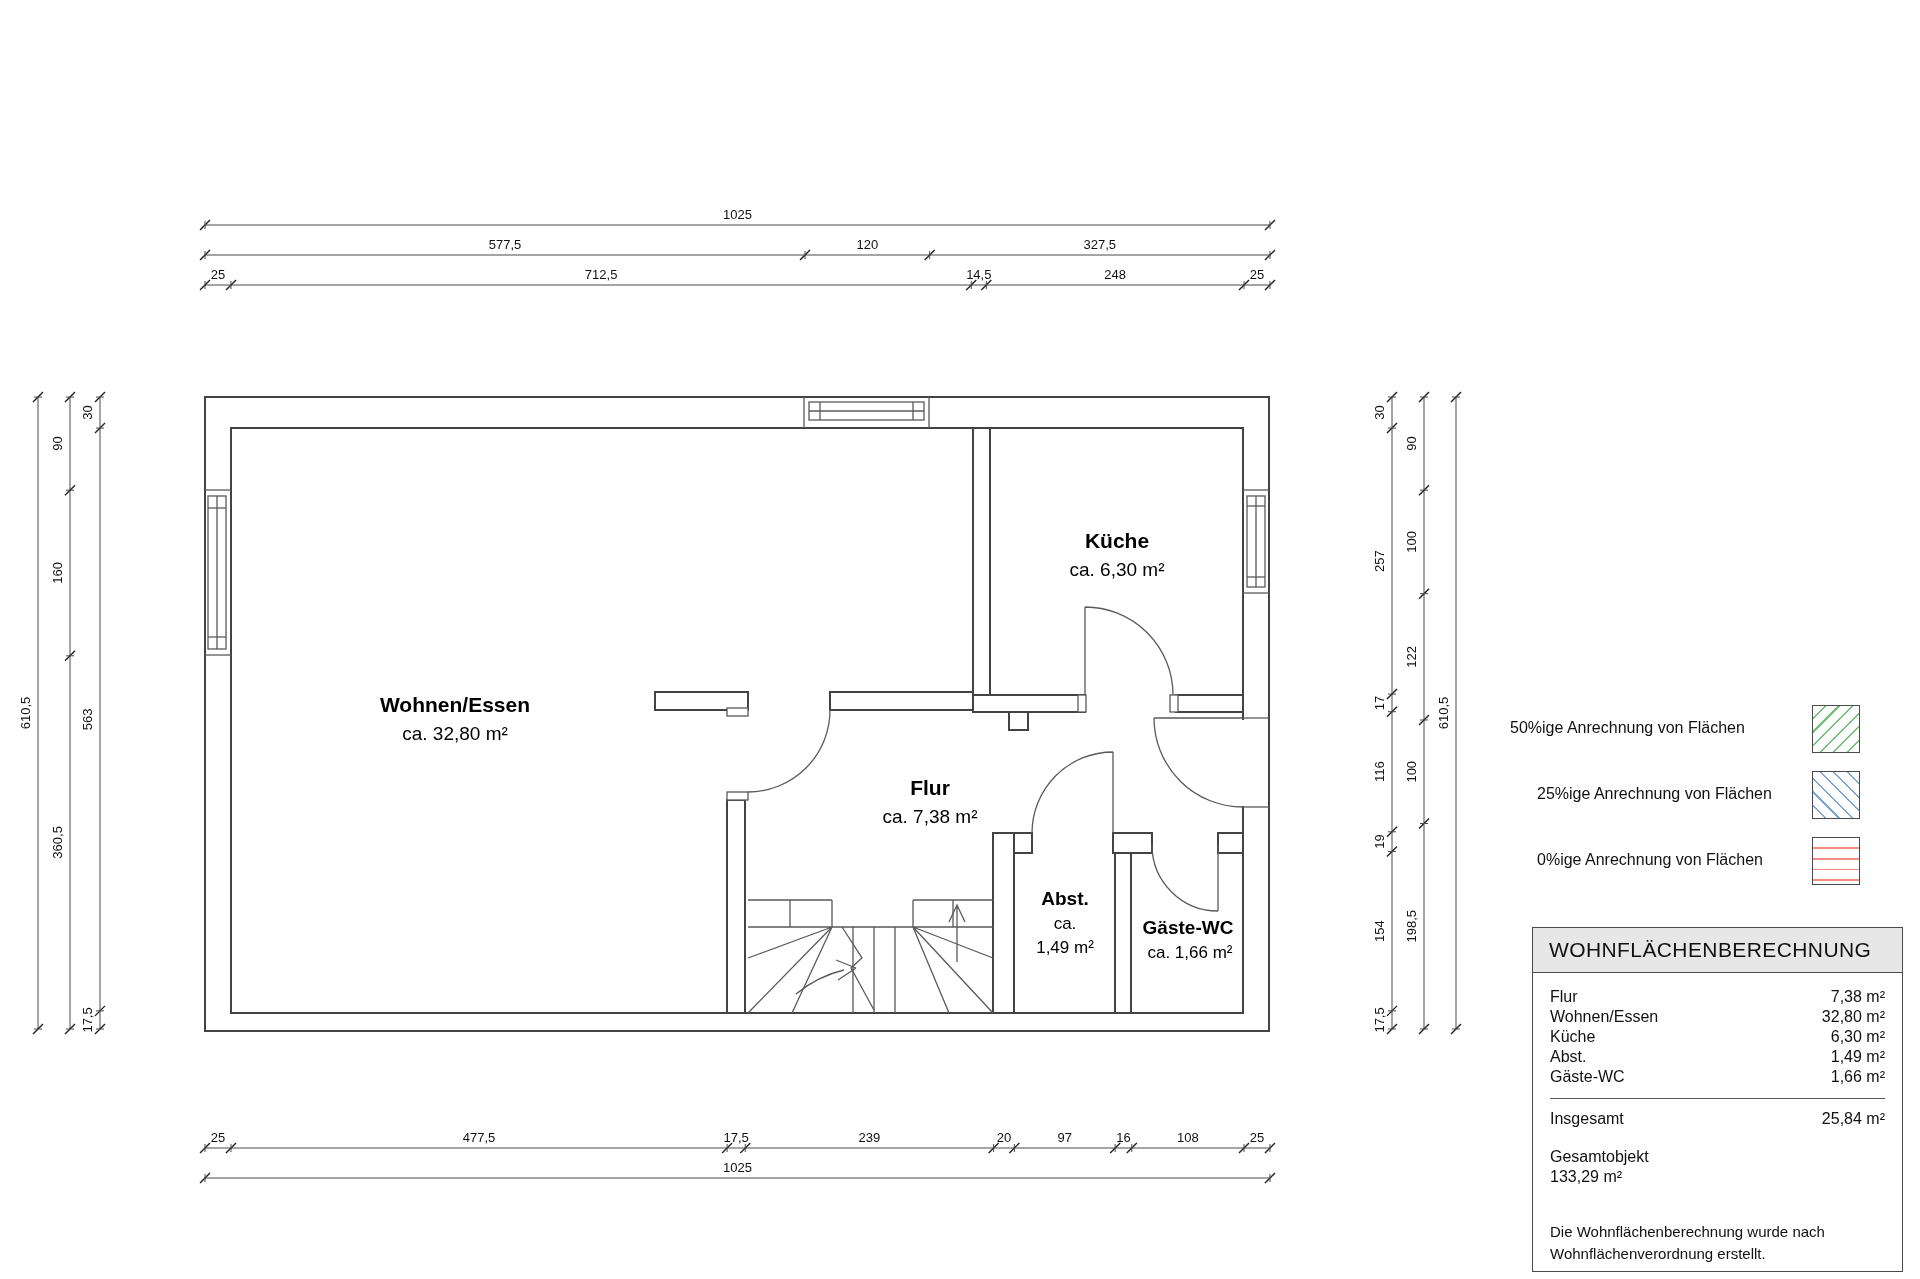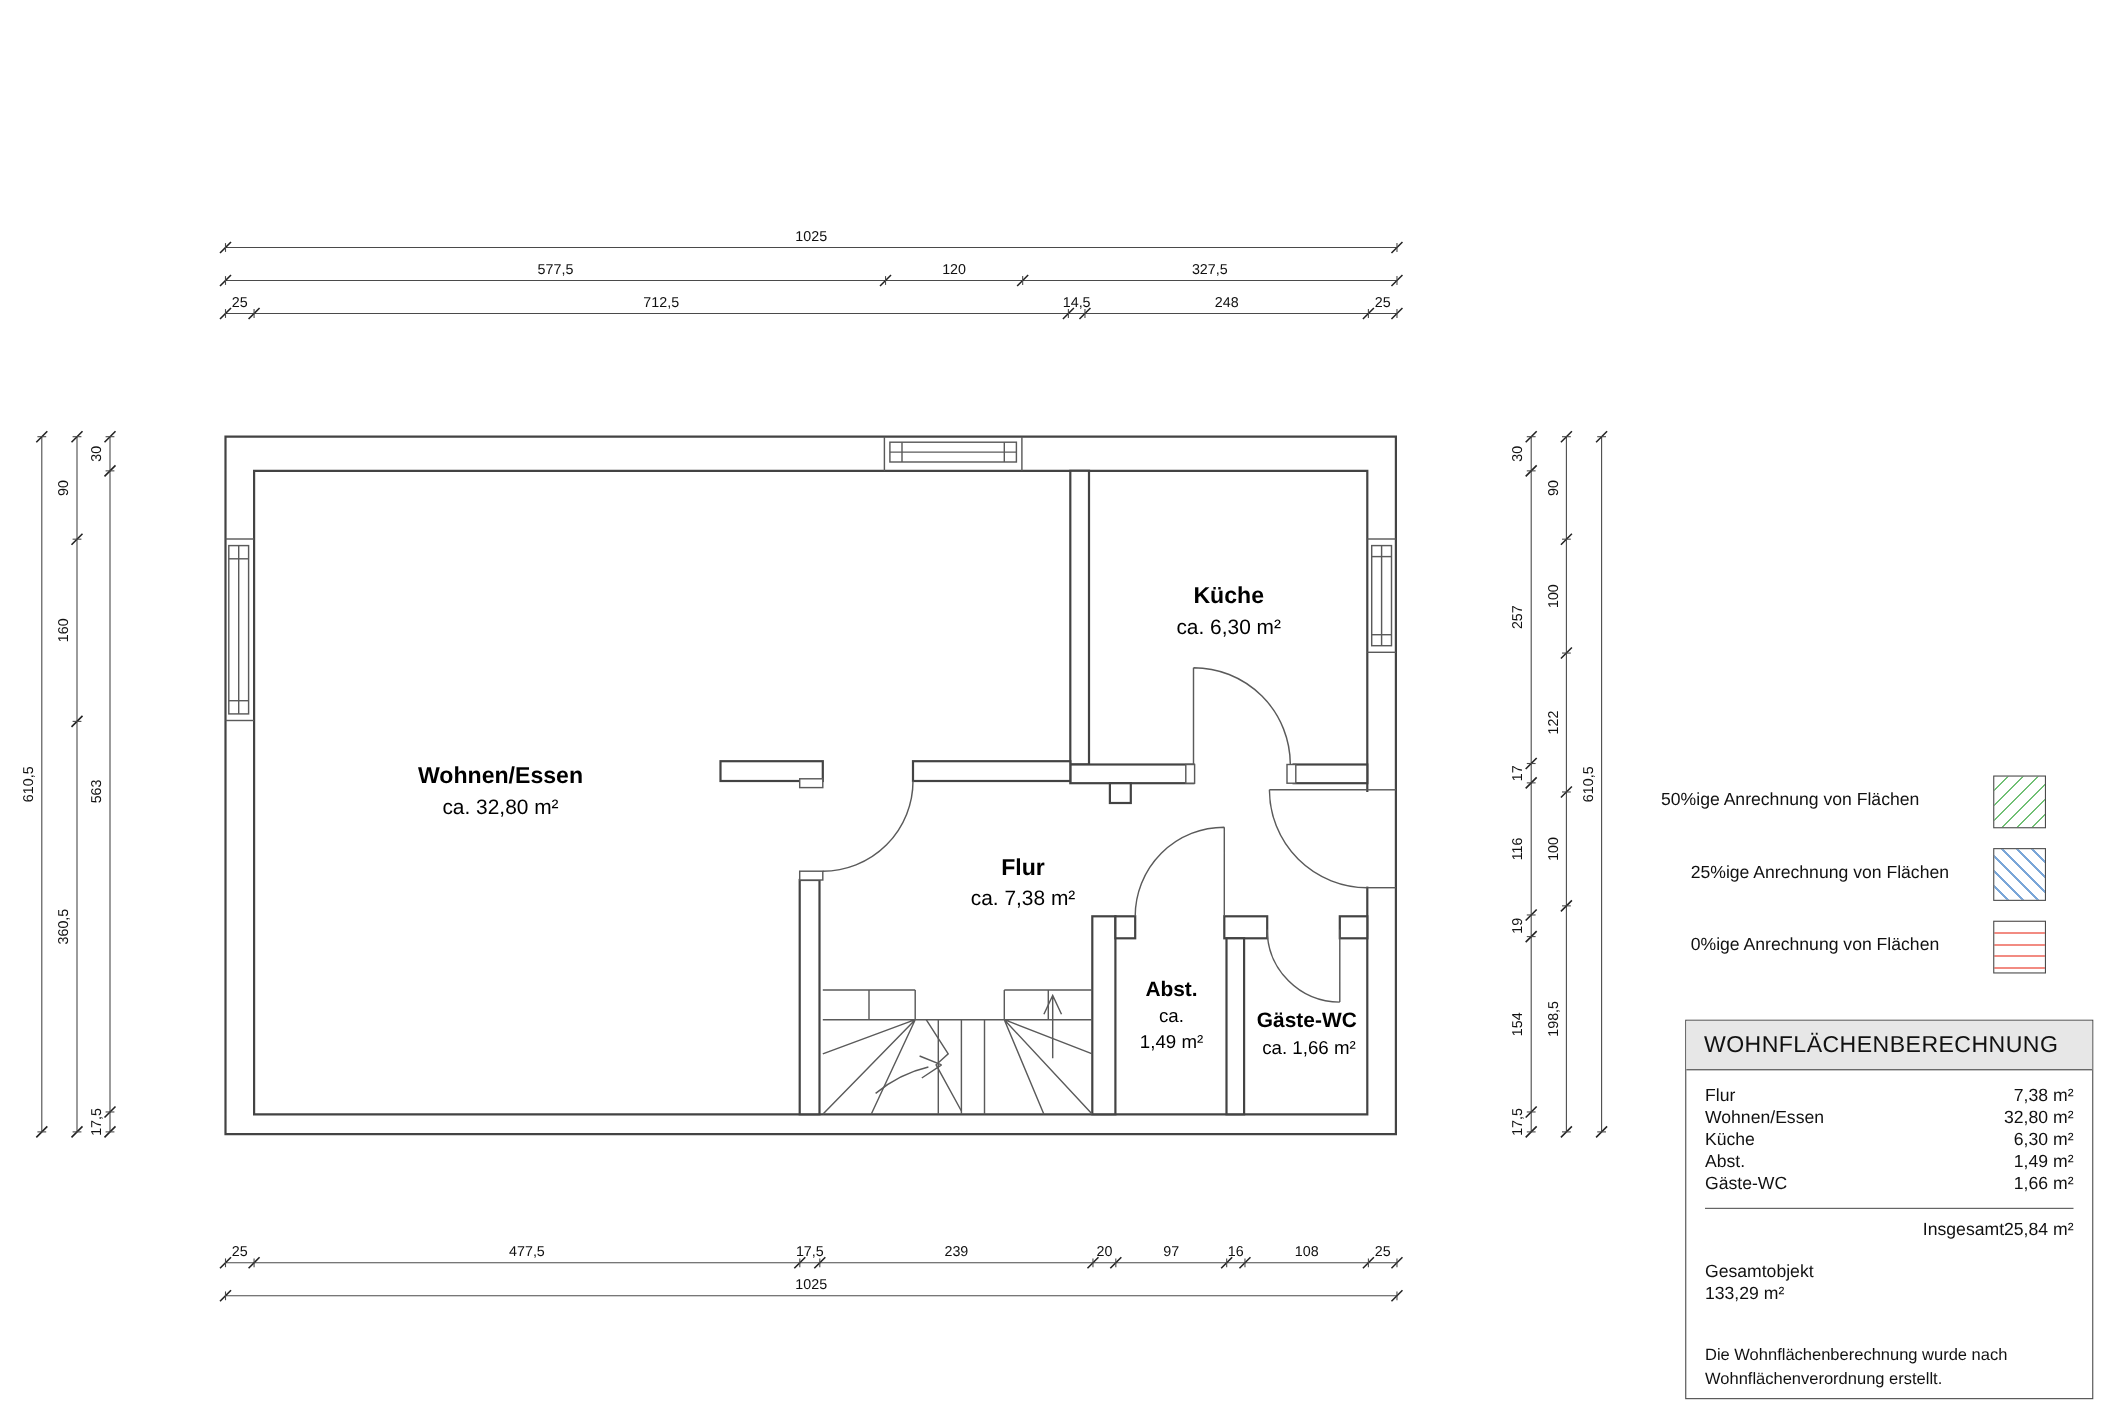--- a/index.html
+++ b/index.html
@@ -28,21 +28,21 @@
   .hatch-horizontal{background:repeating-linear-gradient(180deg,#fff 0 9px,var(--c,#f28b82) 9px 10.8px);}
   
   #calc-box{position:absolute;left:1532px;top:927px;width:371px;height:345px;
             border:1.5px solid #4a4a4a;box-sizing:border-box;background:#fff;}
   #calc-header{height:45px;background:#e7e7e7;border-bottom:1.5px solid #4a4a4a;
                display:flex;align-items:center;padding-left:16px;box-sizing:border-box;
                font-size:21px;letter-spacing:0.4px;color:#111;}
   #calc-body{padding:14px 17px 0 17px;font-size:16px;color:#111;}
   .calc-row{display:flex;justify-content:space-between;line-height:20px;}
   .calc-divider{border-top:1px solid #555;margin:11px 0 10px 0;height:0;}
-  .calc-total{display:flex;justify-content:flex-end;line-height:20px;}
+  .calc-total{display:flex;justify-content:space-between;line-height:20px;}
   .mt18{margin-top:18px;flex-direction:column;}
   #calc-note{margin-top:34px;font-size:15px;line-height:22px;white-space:pre-line;color:#111;}
 </style>
 </head>
 <body>
 
 <div id="canvas">
 
   <svg id="plan-svg" width="1920" height="1279" viewBox="0 0 1920 1279">
 

